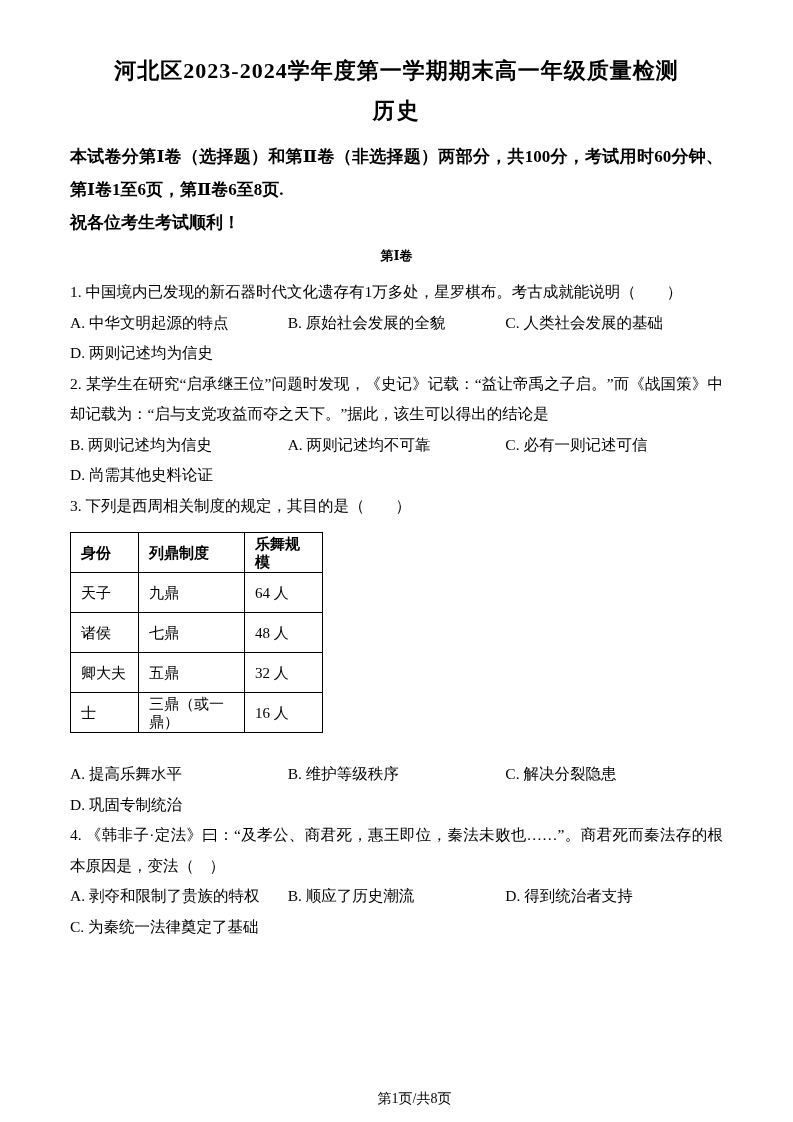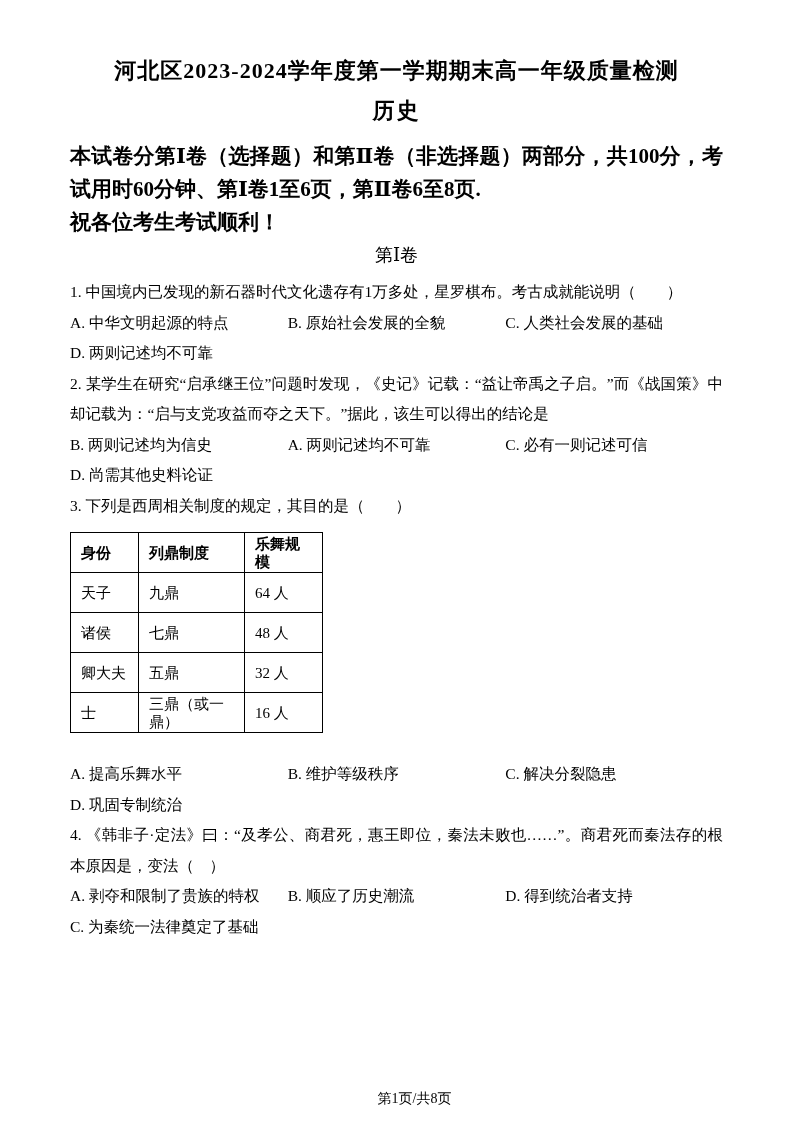--- a/index.html
+++ b/index.html
@@ -27,29 +27,29 @@
   }
   .subject {
     font-size: 22px;
     font-weight: bold;
     text-align: center;
     line-height: 30px;
     margin-top: 10px;
     letter-spacing: 2px;
   }
   .intro {
-    font-size: 21px;
+    font-size: 17px;
     font-weight: bold;
     line-height: 33px;
     text-align: justify;
   }
   .intro.first { margin-top: 14px; }
   .section-title {
-    font-size: 18px;
-    font-weight: normal;
+    font-size: 13px;
+    font-weight: bold;
     text-align: center;
     line-height: 33px;
   }
   .qarea {
     margin-top: 5px;
     font-size: 15.5px;
     line-height: 30.5px;
   }
   .stem { text-align: justify; }
   .options {
@@ -99,21 +99,21 @@
   <div class="section-title">第Ⅰ卷</div>
 
   <div class="qarea">
 
     <div class="question">
       <div class="stem">1. 中国境内已发现的新石器时代文化遗存有1万多处，星罗棋布。考古成就能说明（　　）</div>
       <div class="options">
         <div class="opt">A. 中华文明起源的特点</div>
         <div class="opt">B. 原始社会发展的全貌</div>
         <div class="opt">C. 人类社会发展的基础</div>
-        <div class="opt">D. 两则记述均不可靠</div>
+        <div class="opt">D. 两则记述均为信史</div>
       </div>
     </div>
 
     <div class="question">
       <div class="stem">2. 某学生在研究“启承继王位”问题时发现，《史记》记载：“益让帝禹之子启。”而《战国策》中却记载为：“启与支党攻益而夺之天下。”据此，该生可以得出的结论是</div>
       <div class="options">
         <div class="opt">B. 两则记述均为信史</div>
         <div class="opt">A. 两则记述均不可靠</div>
         <div class="opt">C. 必有一则记述可信</div>
         <div class="opt">D. 尚需其他史料论证</div>

